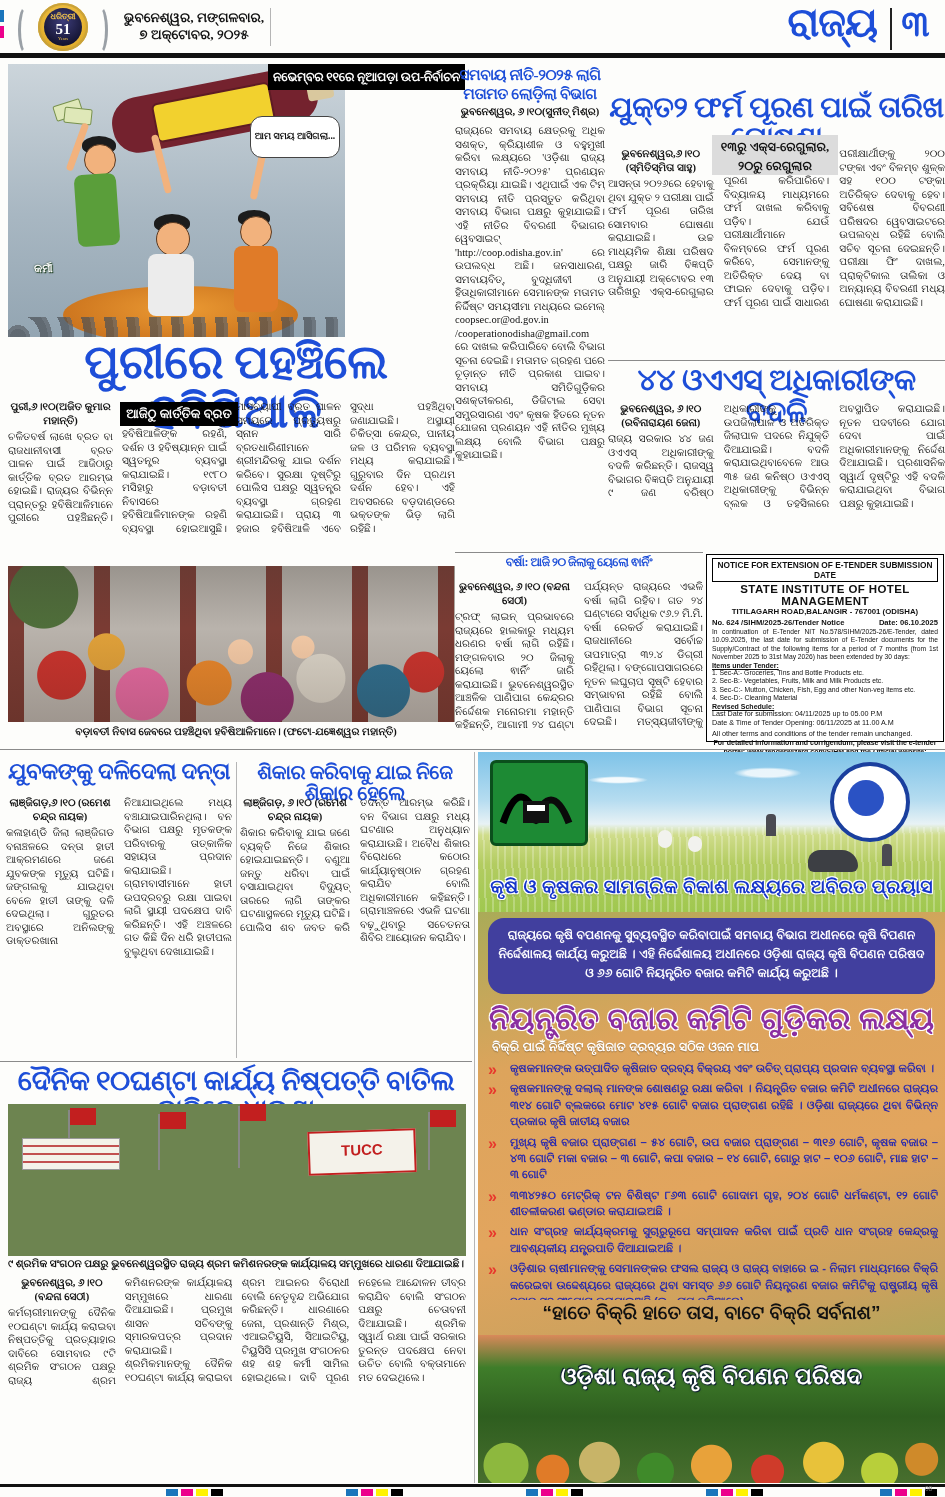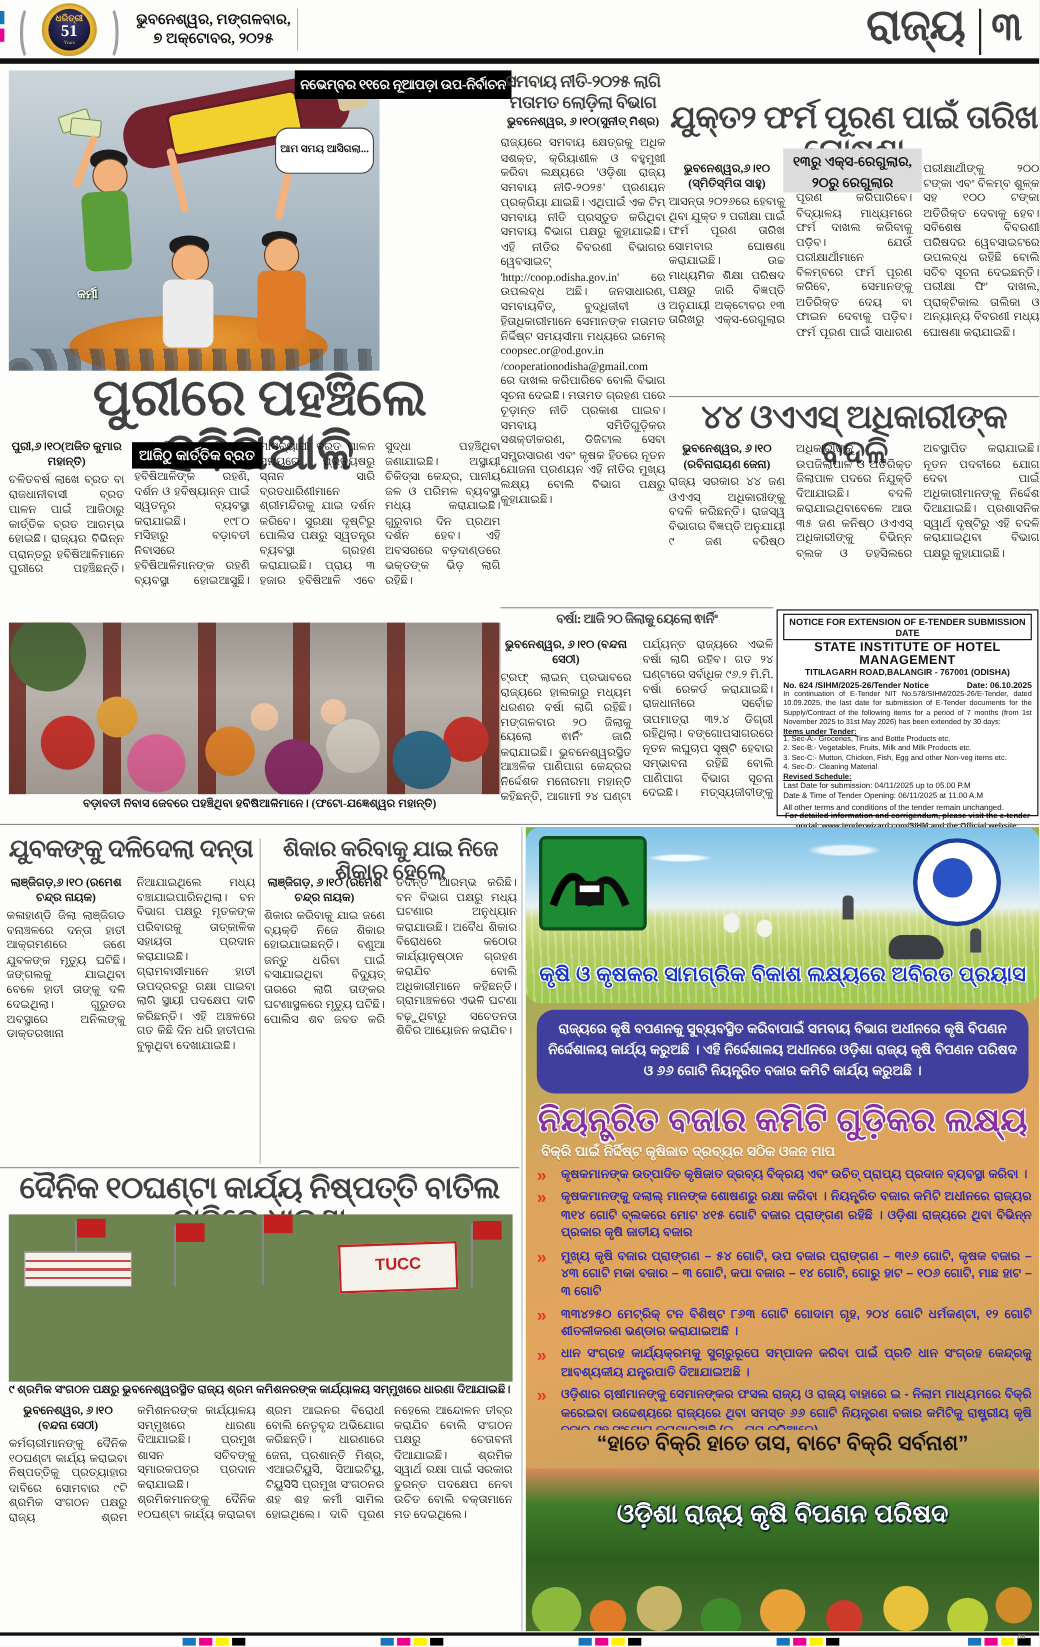--- a/index.html
+++ b/index.html
@@ -1,19 +1,19 @@
 <!DOCTYPE html>
 <html><head>
 <meta charset="utf-8">
 <style>
   html,body{margin:0;padding:0;background:#e8e8e8;}
   #page{position:relative;width:945px;height:1497px;background:#fdfdfb;margin:0 auto;overflow:hidden;
         font-family:"Liberation Serif",serif;color:#111;}
   .abs{position:absolute;}
-  .hl{font-weight:bold;color:#404040;letter-spacing:-0.5px;line-height:1.05;}
+  .hl{font-weight:bold;color:#1d4ed8;letter-spacing:-0.5px;line-height:1.05;}
   .center{text-align:center;}
   .body-text{font-size:10.5px;line-height:13.5px;text-align:justify;overflow:hidden;}
   .byline{display:block;font-weight:bold;font-size:10.5px;text-align:center;margin-bottom:3px;}
   .cols2{column-count:2;column-gap:10px;}
   .cols3{column-count:3;column-gap:10px;}
   .cols4{column-count:4;column-gap:9px;}
   .rule-h{background:#8a8a8a;height:1px;}
   .rule-v{background:#b5b5b5;width:1px;}
   .caption{font-size:10.5px;font-weight:bold;text-align:center;}
 
@@ -104,21 +104,21 @@
   .pole{position:absolute;width:2px;background:#888;}
   #tucc-banner{position:absolute;left:300px;top:26px;width:104px;height:40px;background:#f4f2ea;border:2px solid #c21f1f;
     color:#c21f1f;font-family:"Liberation Sans",sans-serif;font-weight:bold;font-size:15px;text-align:center;line-height:36px;transform:rotate(-2deg);}
   #left-banner{position:absolute;left:14px;top:34px;width:96px;height:30px;background:#f4f2ea;border:1px solid #999;
     background-image:repeating-linear-gradient(180deg,transparent 0 6px,#c25050 6px 8px);}
 
   
   #ad{left:478px;top:752px;width:467px;height:731px;overflow:hidden;font-family:"Liberation Sans",sans-serif;
       background:linear-gradient(165deg,#6fb24e 0%,#a8ab58 18%,#dda45c 38%,#e2a55e 58%,#c9a15d 75%,#7fae53 100%);}
   #ad-header{position:absolute;left:0;top:0;width:467px;height:160px;overflow:hidden;
-    background:linear-gradient(180deg,#7ec3e8 0%,#b5dcf0 30%,#e8f2f5 45%,#cfdc8a 52%,#b3cc61 70%,#9fc84f 100%);border-radius:13px;}
+    background:linear-gradient(180deg,#7ec3e8 0%,#b5dcf0 30%,#e8f2f5 45%,#cfdc8a 52%,#b3cc61 70%,#9fc84f 100%);}
   #ad-header .clouds{position:absolute;left:0;top:0;width:100%;height:70px;background:
     radial-gradient(ellipse at 30% 40%,rgba(255,255,255,.9) 0 18px,transparent 30px),
     radial-gradient(ellipse at 62% 30%,rgba(255,255,255,.8) 0 22px,transparent 34px),
     radial-gradient(ellipse at 85% 50%,rgba(255,255,255,.7) 0 14px,transparent 24px);}
   #ad-header .paddy{position:absolute;left:0;top:75px;width:100%;height:85px;
     background:repeating-linear-gradient(88deg,rgba(255,255,250,.25) 0 2px,transparent 2px 7px);}
   #osam-logo{position:absolute;left:12px;top:8px;width:92px;height:80px;background:#1d8a34;border:3px solid #0b4f1c;border-radius:6px;}
   #govt-seal{position:absolute;left:352px;top:10px;width:72px;height:72px;border-radius:50%;background:#fff;
     border:4px solid #1a3f9e;box-shadow:0 0 0 2px #fff inset;}
   #govt-seal .inner{position:absolute;left:14px;top:14px;width:36px;height:36px;border-radius:50%;background:#2a52c4;}
@@ -207,21 +207,21 @@
     <div class="head" style="left:76px;top:80px;width:30px;height:30px;"></div>
     <div class="torso" style="left:68px;top:110px;width:42px;height:72px;background:#5a9e3a;transform:rotate(-4deg);"></div>
     <div class="hair" style="left:146px;top:150px;width:36px;height:18px;"></div>
     <div class="head" style="left:148px;top:158px;width:32px;height:32px;"></div>
     <div class="torso" style="left:140px;top:190px;width:46px;height:62px;background:#ececec;"></div>
     <div class="hair" style="left:230px;top:146px;width:32px;height:16px;"></div>
     <div class="head" style="left:232px;top:152px;width:30px;height:30px;"></div>
     <div class="torso" style="left:226px;top:182px;width:44px;height:66px;background:#e07b28;"></div>
     <div class="crowd-strip"></div>
 
-    <div class="abs" id="label-kormi" style="position:absolute;margin-left:36px;">କର୍ମୀ</div>
+    <div class="abs" id="label-kormi" style="position:absolute;">କର୍ମୀ</div>
 
   </div>
   <div class="abs" id="cartoon-banner">ନଭେମ୍ବର ୧୧ରେ ନୂଆପଡ଼ା ଉପ-ନିର୍ବାଚନ</div>
   <div class="abs" id="speech-bubble">ଆମ ସମୟ ଆସିଗଲା...</div>
 
   <div class="abs hl center" id="coop-hl">ସମବାୟ ନୀତି-୨୦୨୫ ଲାଗି ମତାମତ ଲୋଡ଼ିଲା ବିଭାଗ</div>
   <div class="abs" style="left:455px;top:106px;width:150px;">
     <span class="byline">ଭୁବନେଶ୍ୱର, ୬।୧୦(ସୁନୀତ୍ ମିଶ୍ର)</span>
   </div>
   <div class="abs body-text" style="left:455px;top:124px;width:150px;height:428px;">ରାଜ୍ୟରେ ସମବାୟ କ୍ଷେତ୍ରକୁ ଅଧିକ ସଶକ୍ତ, କ୍ରିୟାଶୀଳ ଓ ବହୁମୁଖୀ କରିବା ଲକ୍ଷ୍ୟରେ 'ଓଡ଼ିଶା ରାଜ୍ୟ ସମବାୟ ନୀତି-୨୦୨୫' ପ୍ରଣୟନ ପ୍ରକ୍ରିୟା ଯାଇଛି। ଏଥିପାଇଁ ଏକ ଟିମ୍ ସମବାୟ ନୀତି ପ୍ରସ୍ତୁତ କରିଥିବା ସମବାୟ ବିଭାଗ ପକ୍ଷରୁ କୁହାଯାଇଛି। ଏହି ନୀତିର ବିବରଣୀ ବିଭାଗର ୱେବସାଇଟ୍ 'http://coop.odisha.gov.in' ରେ ଉପଲବ୍ଧ ଅଛି। ଜନସାଧାରଣ, ସମବାୟବିତ୍, ବୁଦ୍ଧିଜୀବୀ ଓ ହିତାଧିକାରୀମାନେ ସେମାନଙ୍କ ମତାମତ ନିର୍ଦ୍ଦିଷ୍ଟ ସମୟସୀମା ମଧ୍ୟରେ ଇମେଲ୍ coopsec.or@od.gov.in /cooperationodisha@gmail.com ରେ ଦାଖଲ କରିପାରିବେ ବୋଲି ବିଭାଗ ସୂଚନା ଦେଇଛି। ମତାମତ ଗ୍ରହଣ ପରେ ଚୂଡ଼ାନ୍ତ ନୀତି ପ୍ରକାଶ ପାଇବ। ସମବାୟ ସମିତିଗୁଡ଼ିକର ସଶକ୍ତୀକରଣ, ଡିଜିଟାଲ ସେବା ସମ୍ପ୍ରସାରଣ ଏବଂ କୃଷକ ହିତରେ ନୂତନ ଯୋଜନା ପ୍ରଣୟନ ଏହି ନୀତିର ମୁଖ୍ୟ ଲକ୍ଷ୍ୟ ବୋଲି ବିଭାଗ ପକ୍ଷରୁ କୁହାଯାଇଛି।</div>

